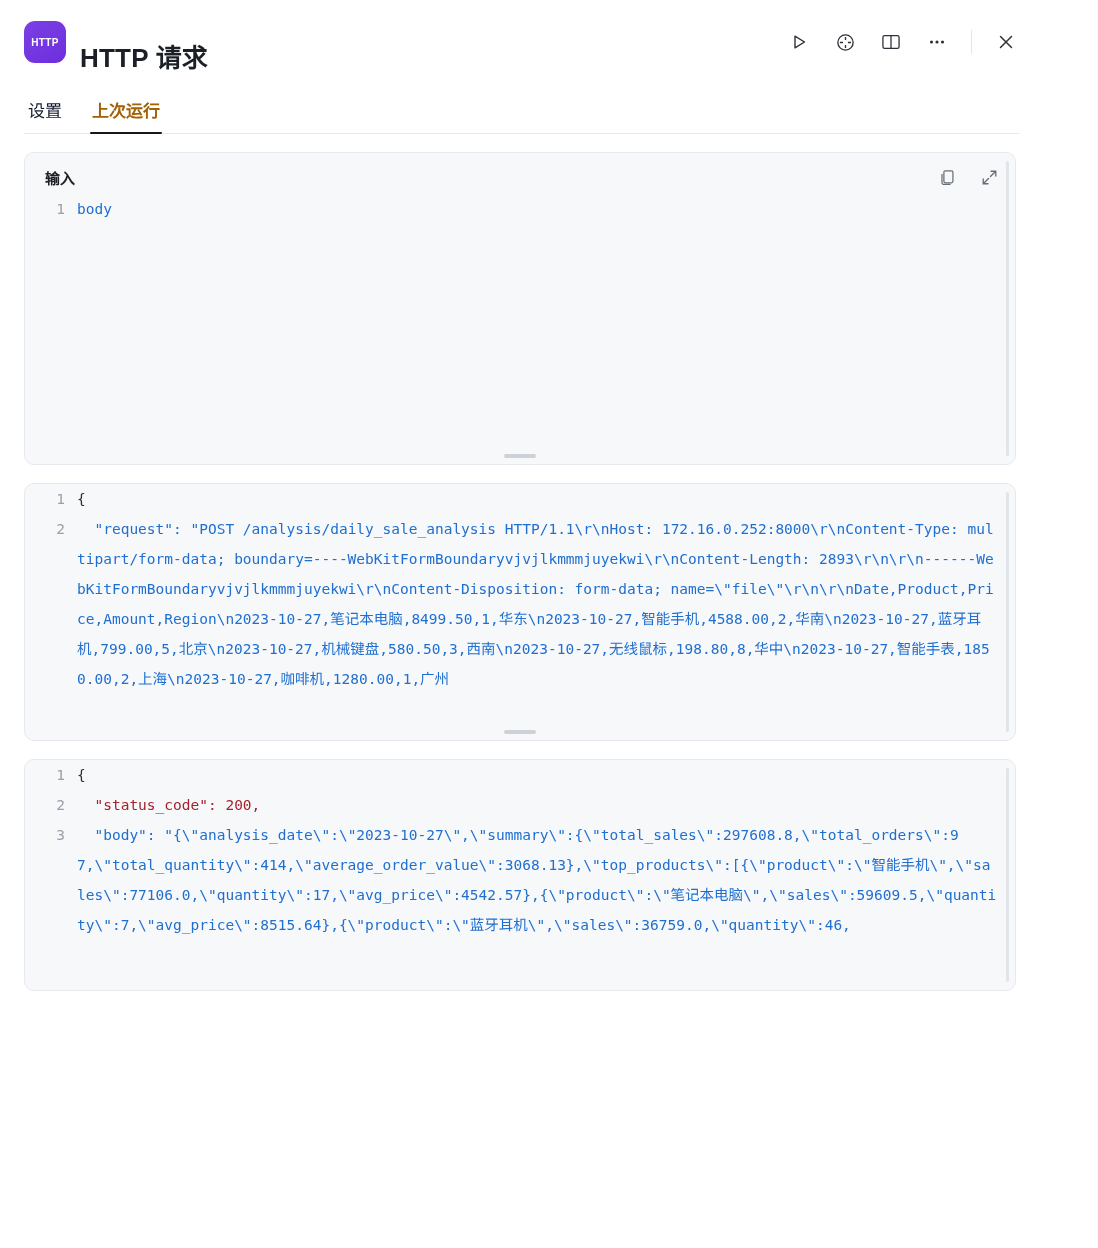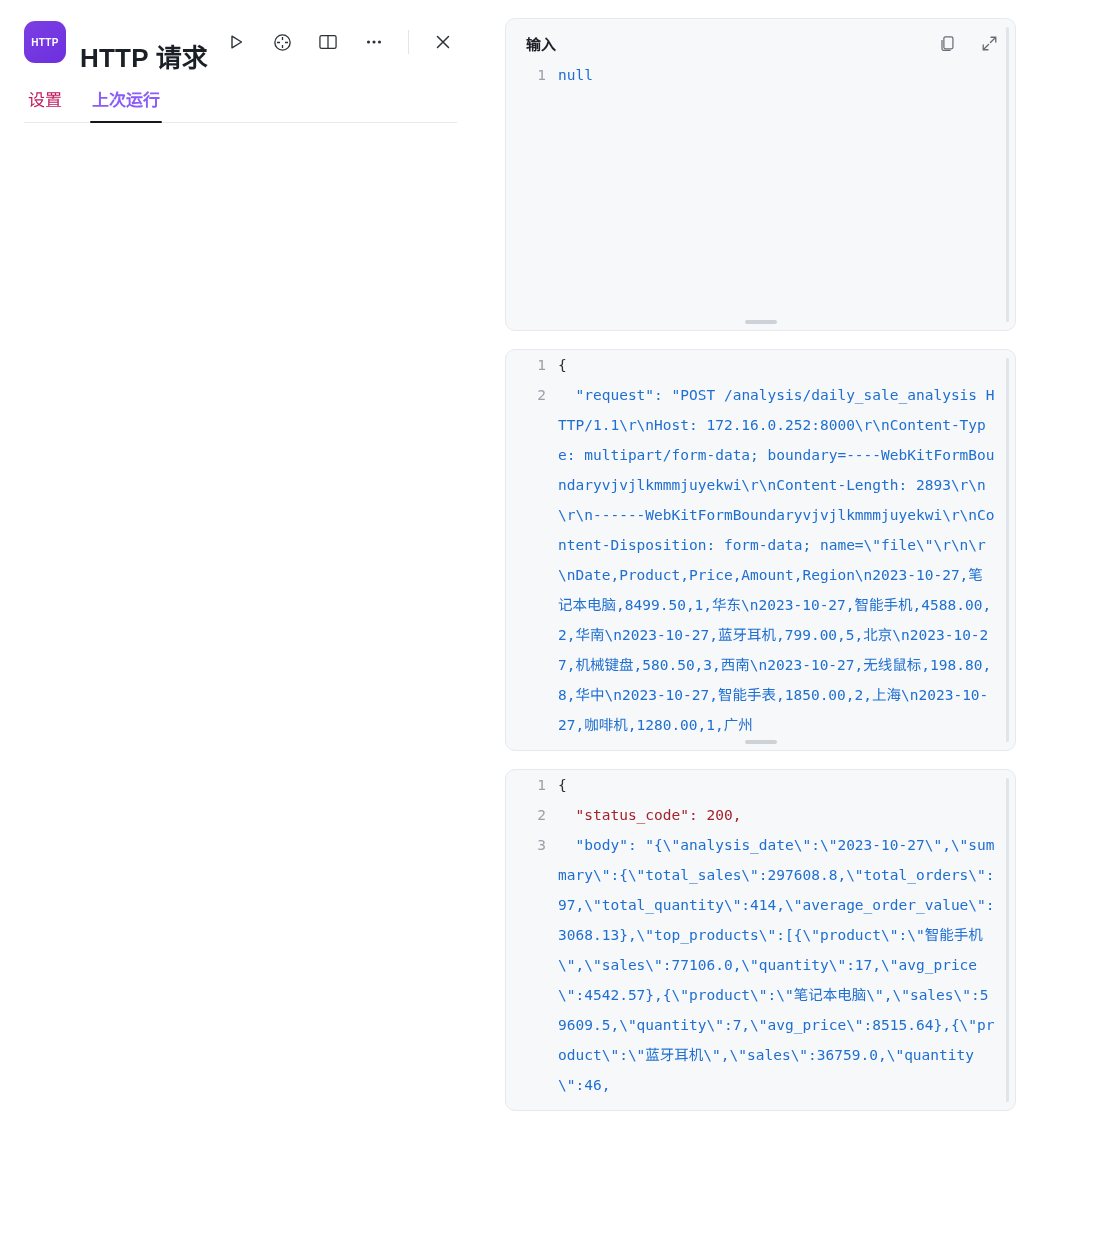--- a/index.html
+++ b/index.html
@@ -12,20 +12,21 @@
     background: #ffffff;
     font-family: "Liberation Sans", "DejaVu Sans", sans-serif;
     overflow: hidden;
   }
   .app {
     position: relative;
     width: 1044px;
     height: 1248px;
     background: #ffffff;
     display: flex;
+    flex-direction: column;
   }
 
   
   .header {
     padding: 20px 24px 0 24px;
     flex: 0 0 auto;
   }
   .title-row {
     display: flex;
     align-items: center;
@@ -87,29 +88,30 @@
   .tabs {
     margin-top: 22px;
     display: flex;
     align-items: flex-end;
     gap: 26px;
     border-bottom: 1px solid #e8eaee;
     padding-left: 2px;
   }
   .tab {
     font-size: 17px;
-    color: #be185d;
+    color: #0f172a;
     padding: 0 2px 11px 2px;
     cursor: pointer;
     position: relative;
     font-weight: 400;
   }
   .tab.active {
-    color: #8b5cf6;
+    color: #a16207;
     font-weight: 700;
+    margin-top: 11px;
   }
   .tab.active::after {
     content: "";
     position: absolute;
     left: 0; right: 0; bottom: -1px;
     height: 2px;
     background: #14171c;
     border-radius: 2px;
   }
 
@@ -278,21 +280,21 @@
           <div class="ptool">
             <svg width="19" height="19" viewBox="0 0 20 20" fill="none" stroke="currentColor" stroke-width="1.4">
               <path d="M11.6 3.4h5v5M8.4 16.6h-5v-5M16.6 3.4 11 9M3.4 16.6 9 11" stroke-linecap="round"></path>
             </svg>
           </div>
         </div>
       </div>
       <div class="code">
         <div class="code-row">
           <div class="gutter">1</div>
-          <div class="line nullv">null</div>
+          <div class="line nullv">body</div>
         </div>
       </div>
       <div class="scroll-rail"></div>
       <div class="grabber"></div>
     </div>
 
     <div class="panel panel-process">
       <div class="code">
         <div class="code-row">
           <div class="gutter">1</div>

